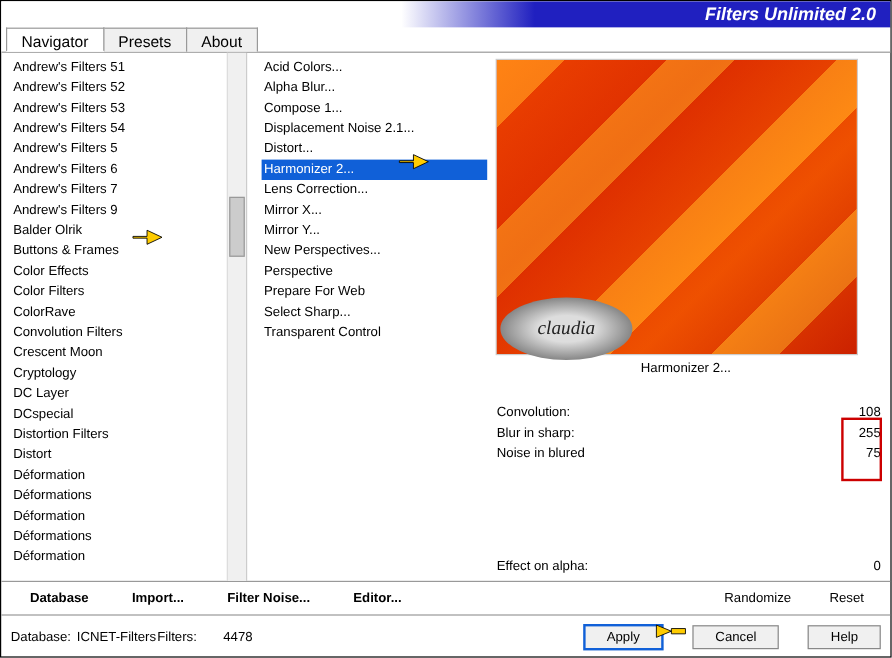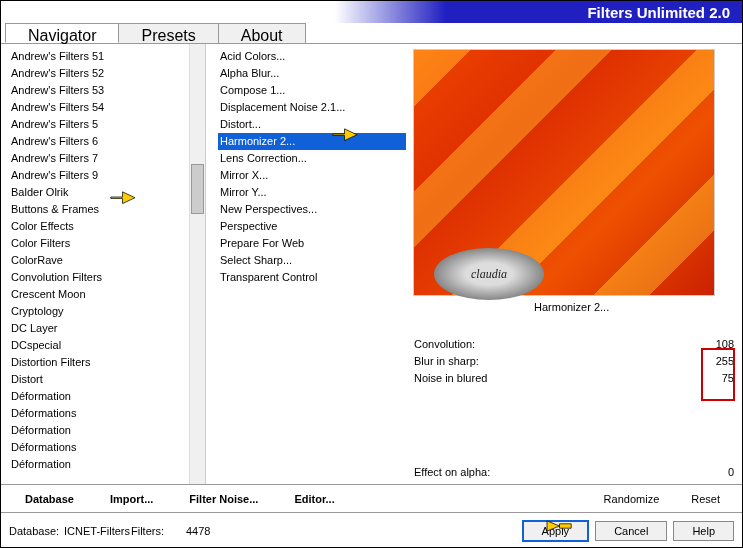--- a/index.html
+++ b/index.html
@@ -1,53 +1,53 @@
 <!DOCTYPE html>
 <html><head>
 <meta charset="utf-8">
 <style>
 *{box-sizing:border-box;margin:0;padding:0;font-family:Arial,sans-serif;font-size:11px;}
 body{background:#fff;width:743px;height:548px;position:relative;border:1px solid #000;}
 .titlebar{height:22px;background:linear-gradient(90deg,#fff 0%,#fff 45%,#2020c0 60%,#2020c0 100%);display:flex;align-items:center;justify-content:flex-end;padding-right:12px;}
-.titlebar-text{color:#fff;font-weight:bold;font-size:15px;}
+.titlebar-text{color:#fff;font-style:italic;font-weight:bold;font-size:15px;}
 .tabs{display:flex;background:#fff;border-bottom:1px solid #999;height:21px;padding-left:4px;}
-.tab{padding:3px 22px;border:1px solid #999;border-bottom:none;background:#f0f0f0;cursor:pointer;margin-right:-1px;font-size:16px;}
+.tab{padding:3px 12px;border:1px solid #999;border-bottom:none;background:#f0f0f0;cursor:pointer;margin-right:-1px;font-size:13px;}
 .tab.active{background:#fff;border-bottom:1px solid #fff;position:relative;z-index:1;}
 .main{display:flex;height:440px;}
 .col1{width:205px;border-right:1px solid #ccc;display:flex;}
 .col1-list{flex:1;overflow:hidden;padding:4px 0 4px 8px;}
 .col1-list .item{padding:1px 2px;white-space:nowrap;cursor:pointer;line-height:15px;}
 .scrollbar{width:16px;background:#f0f0f0;position:relative;border-left:1px solid #ddd;}
 .scrollthumb{background:#ccc;position:absolute;left:1px;right:1px;border:1px solid #999;}
 .col2{width:200px;padding:4px 0 4px 12px;}
 .col2 .item{padding:1px 2px;white-space:nowrap;cursor:pointer;line-height:15px;}
 .col2 .item.selected{background:#1060d8;color:#fff;}
 .col3{flex:1;padding:6px 8px 0 8px;display:flex;flex-direction:column;}
 .preview{width:300px;height:245px;background:linear-gradient(135deg,#ff5500,#e63300,#ff6600,#cc2200);position:relative;overflow:hidden;box-shadow:0 0 0 1px #ccc;}
 .preview::before{content:"";position:absolute;inset:0;background:repeating-linear-gradient(135deg,rgba(255,200,50,0.4) 0px,rgba(255,200,50,0.4) 40px,rgba(200,30,0,0.3) 40px,rgba(200,30,0,0.3) 100px);}
-.watermark{position:absolute;left:20px;bottom:-5px;width:110px;height:52px;background:radial-gradient(ellipse,#ddd 30%,#888 70%);border-radius:50%;display:flex;align-items:center;justify-content:center;font-style:italic;font-size:12px;color:#222;z-index:5;font-family:cursive;}
+.watermark{position:absolute;left:3px;bottom:-5px;width:110px;height:52px;background:radial-gradient(ellipse,#ddd 30%,#888 70%);border-radius:50%;display:flex;align-items:center;justify-content:center;font-style:italic;font-size:16px;color:#222;z-index:5;font-family:cursive;}
 .filter-name-row{display:flex;align-items:center;margin-top:2px;height:20px;}
 .filter-name-row .label{margin-left:120px;}
 .params{margin-top:18px;}
 .param-row{display:flex;align-items:center;height:17px;}
 .param-label{flex:1;}
 .param-val{width:35px;text-align:right;}
 .redbox{position:absolute;border:2px solid #c00;pointer-events:none;}
 .effect-row{margin-top:auto;display:flex;padding-bottom:6px;}
 .effect-row .lbl{flex:1;}
 .effect-row .val{width:30px;text-align:right;}
 .btnbar1{height:28px;border-top:1px solid #999;display:flex;align-items:center;padding:0 8px;gap:4px;text-align:center;}
 .btnbar1 .lbtn{font-weight:bold;cursor:pointer;padding:4px 16px;}
 .btnbar1 .spacer{flex:1;}
 .btnbar1 .rbtn{font-weight:normal;cursor:pointer;padding:4px 14px;}
 .footer{height:36px;border-top:1px solid #999;display:flex;align-items:center;padding:0 8px;}
 .footer-info{display:flex;flex-direction:row;gap:1px;}
 .footer-info .row{display:flex;}
 .footer-info .k{width:55px;}
-.footer-btns{margin-left:auto;display:flex;gap:6px;align-items:center;}
+.footer-btns{margin-left:auto;display:flex;gap:24px;align-items:center;}
 .btn{border:1px solid #888;background:#f0f0f0;padding:3px 18px;cursor:pointer;font-size:11px;}
 .btn.primary{border:2px solid #1060d8;}
 .pointer{position:absolute;width:30px;height:22px;z-index:20;pointer-events:none;}
 .pointer svg{width:100%;height:100%;}
 </style>
 </head>
 <body>
 
 <div class="titlebar">
   <span class="titlebar-text">Filters Unlimited 2.0</span>

